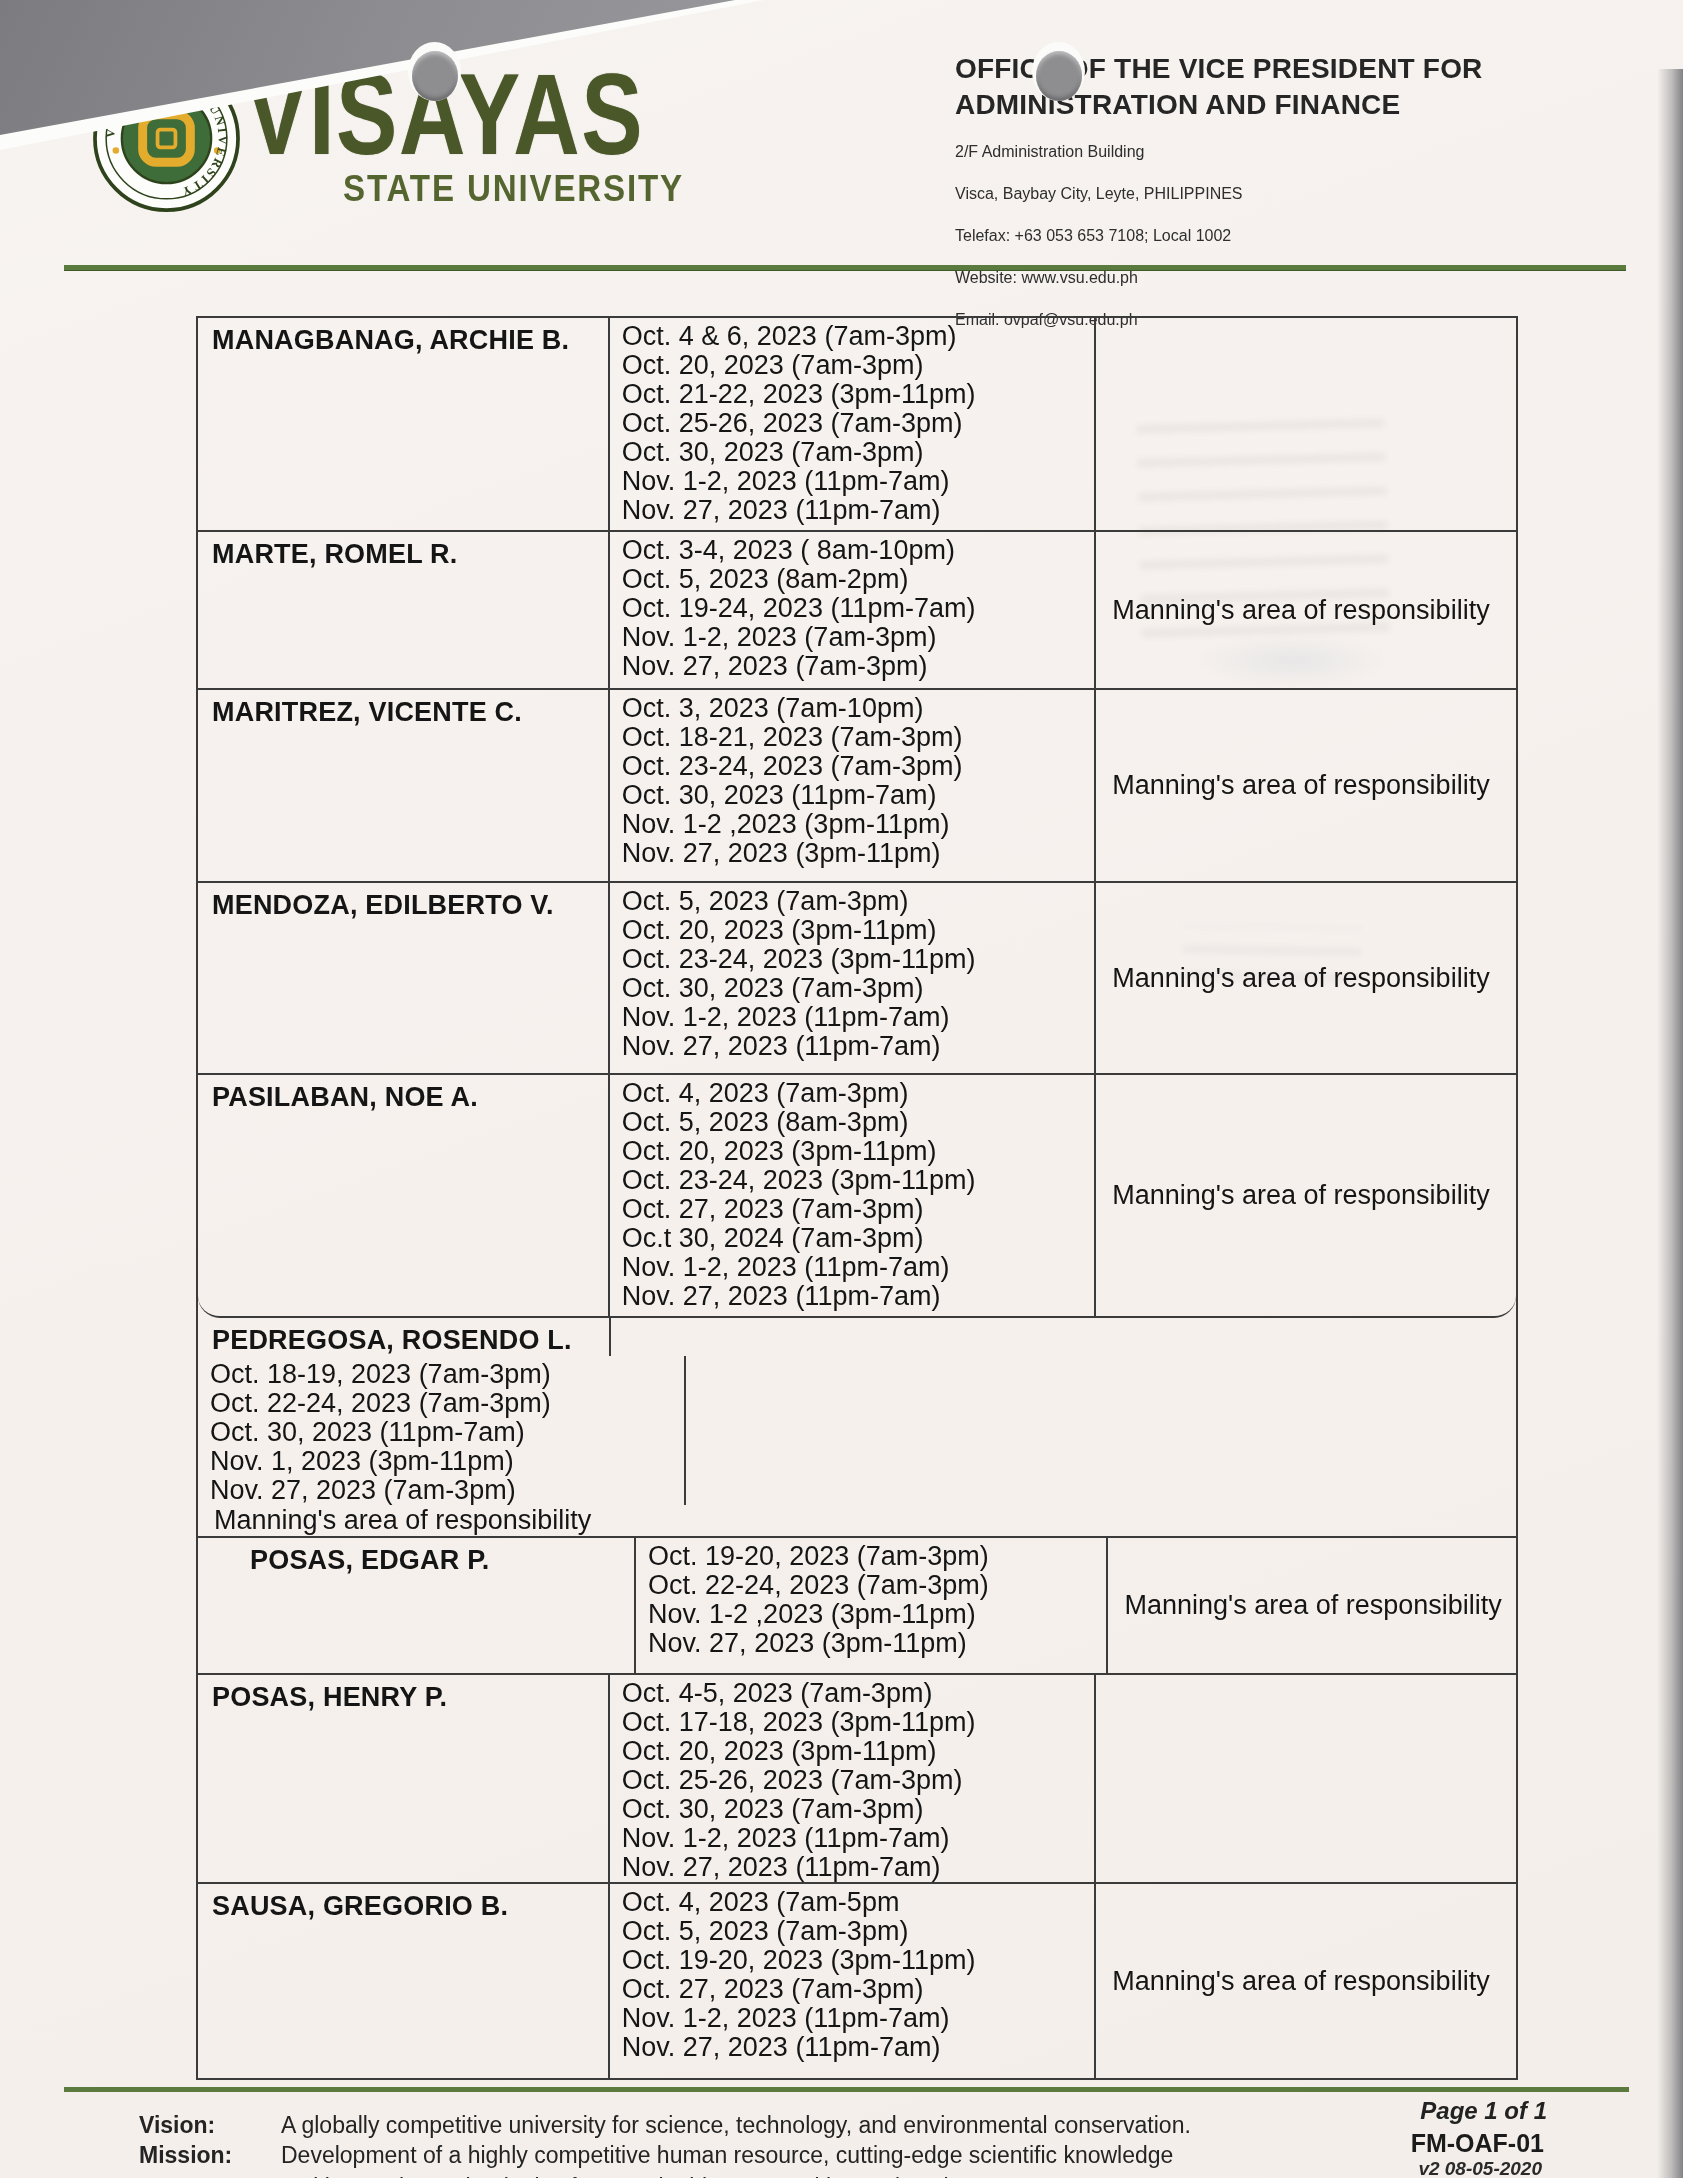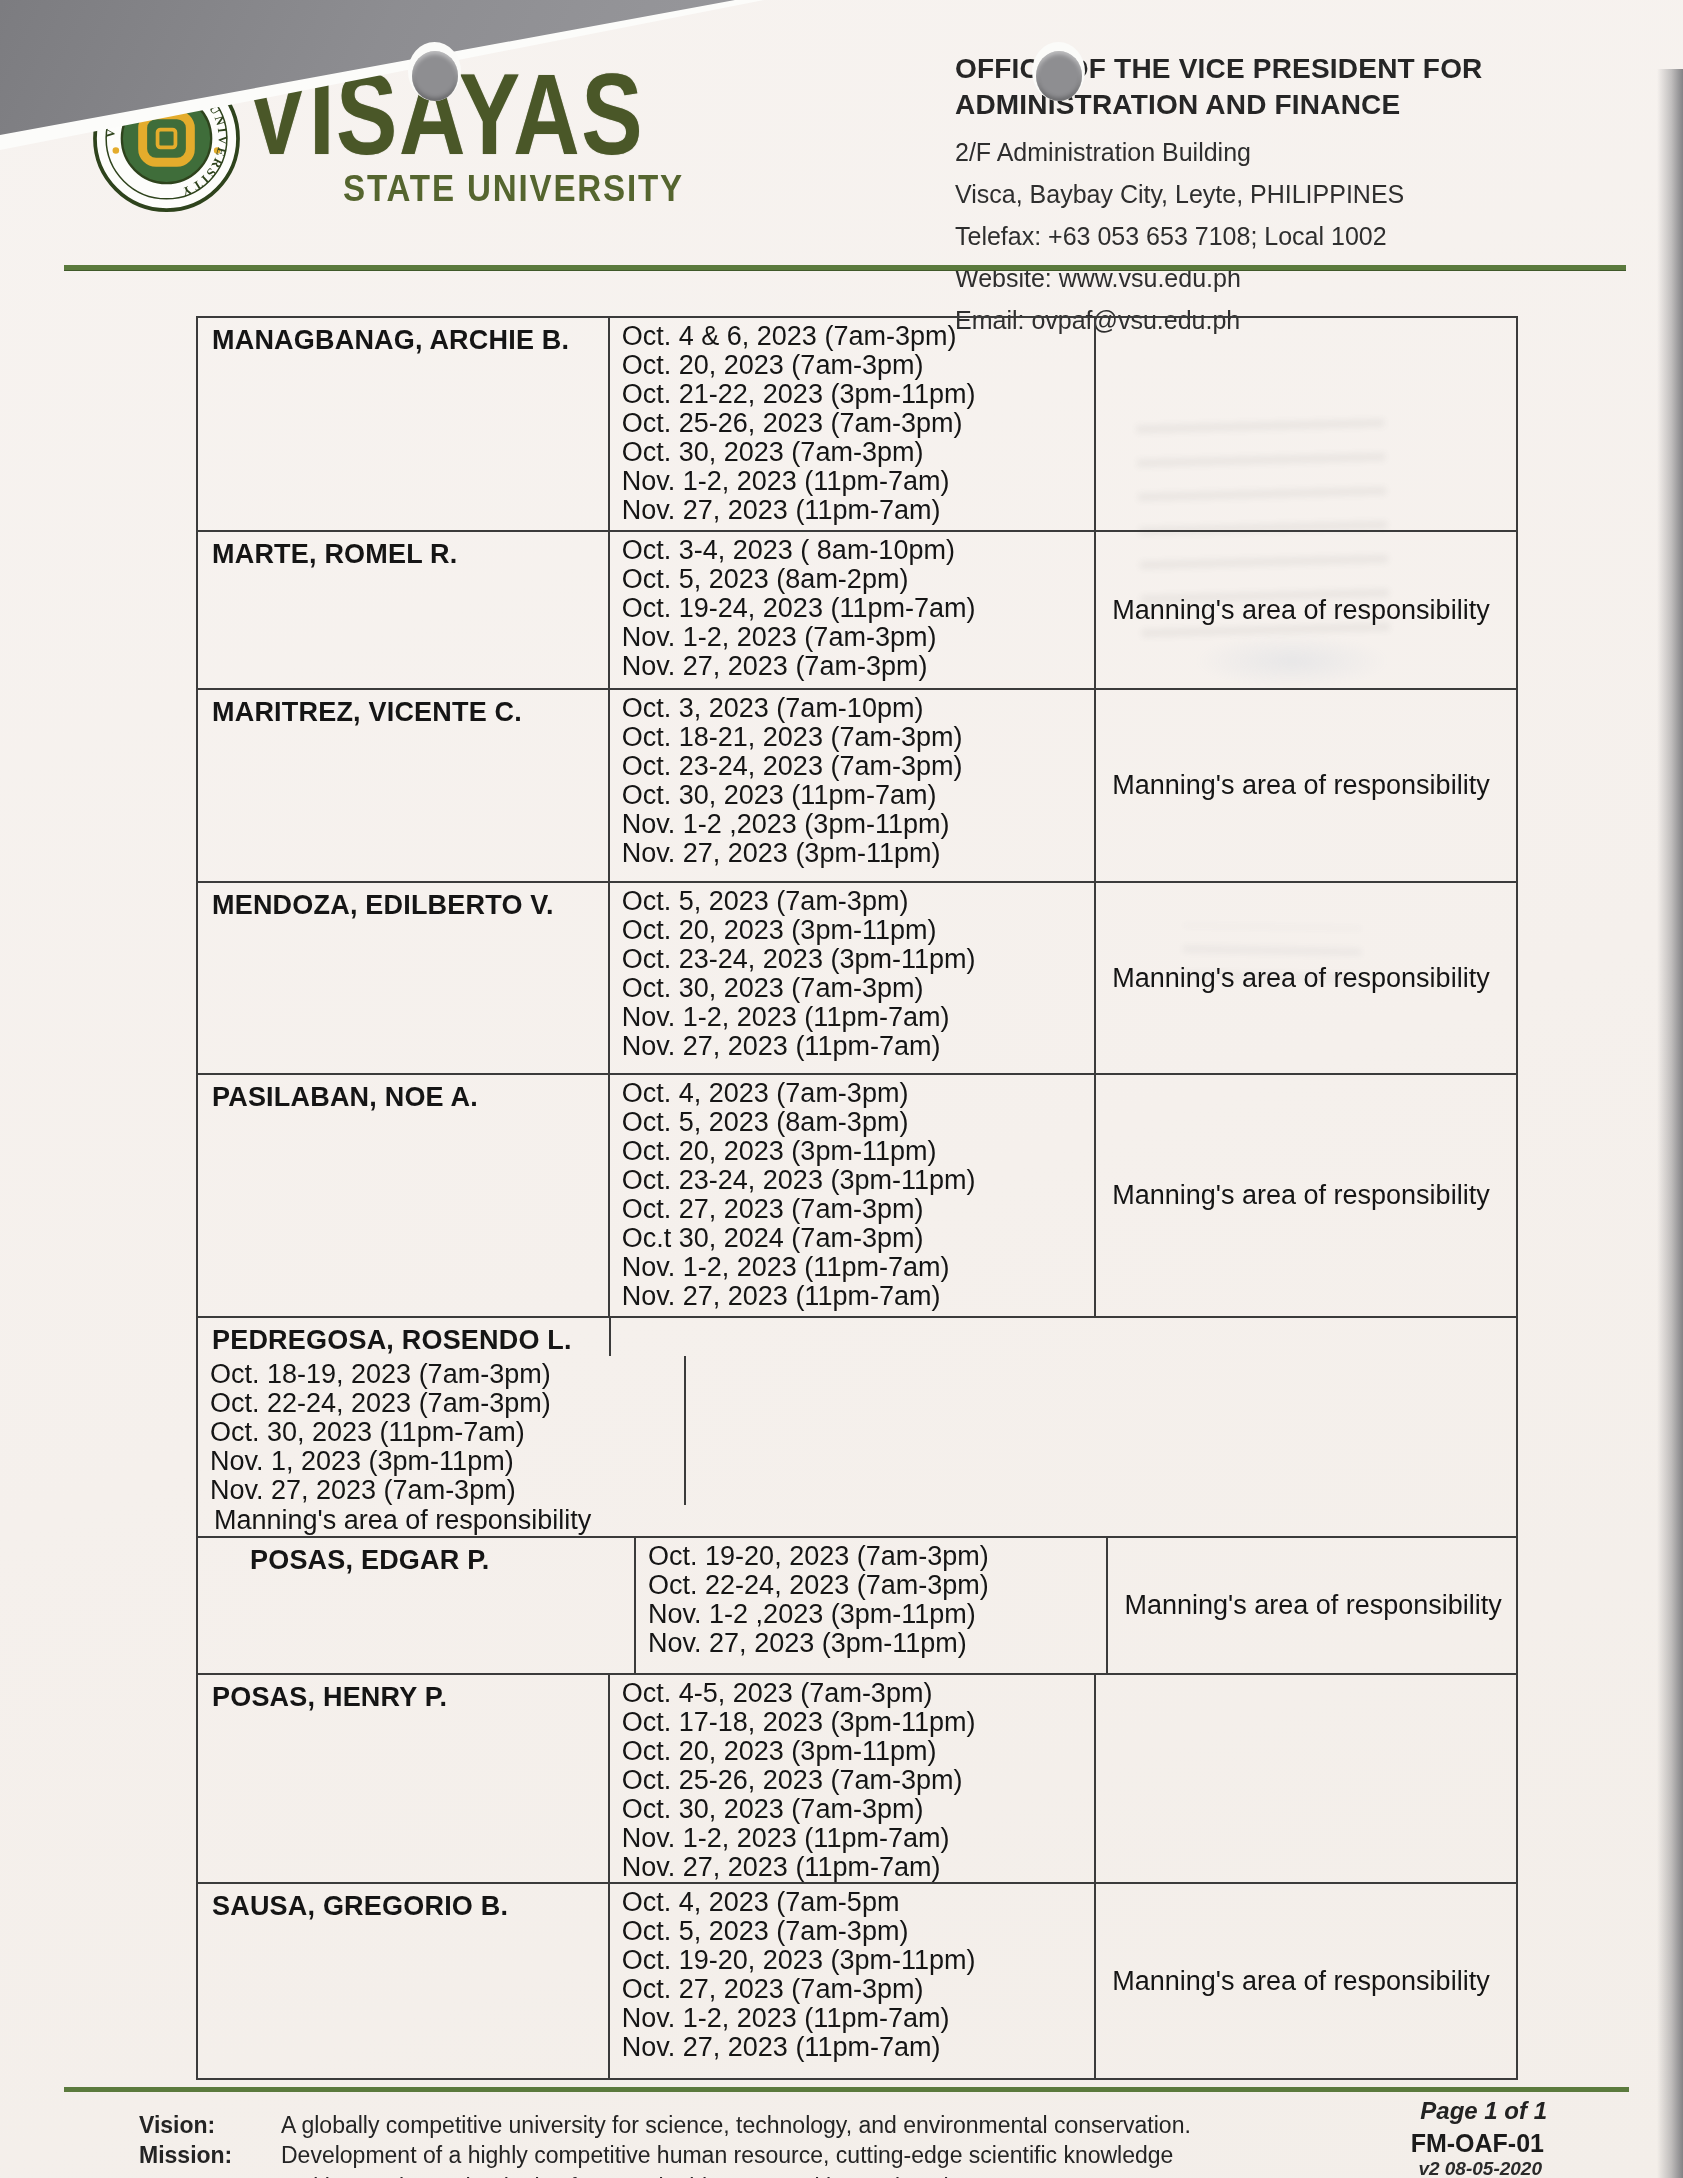--- a/index.html
+++ b/index.html
@@ -59,38 +59,38 @@
     color:#4a5728; transform:scaleX(.80); transform-origin:left top;
     line-height:1; text-shadow:0 0 1px rgba(60,70,30,.5);
   }
   .wordmark-sub {
     position:absolute; left:343px; top:168px;
     font-size:36px; font-weight:600; letter-spacing:2px;
     color:#55652f; transform:scaleX(.92); transform-origin:left top;
   }
   .office-block { position:absolute; left:955px; top:51px; width:634px; }
   .office-line { font-size:28px; font-weight:bold; color:#262626; line-height:36px; letter-spacing:0.2px; }
-  .office-addr { font-size:25px; color:#2e2e2e; line-height:26px; font-weight:500;margin-top:16px; }
+  .office-addr { font-size:16px; color:#2e2e2e; line-height:26px; font-weight:500;margin-top:16px; }
   .office-addr-block { margin-top:6px; }
   .header-rule {
     position:absolute; left:64px; right:57px; top:265px; height:6px;
     background:#5b7a3d; border-bottom:1px solid #40592a;
   }
 
   
   .duty-table {
     position:absolute; left:196px; top:316px; width:1322px;
     border:2px solid #3b3b3b;
     background:rgba(255,255,255,.0);
   }
   .trow { display:flex; border-bottom:2px solid #3b3b3b; }
   .trow:last-child { border-bottom:none; }
   .trow:nth-child(1){min-height:214px;} .trow:nth-child(2){min-height:158px;}
   .trow:nth-child(3){min-height:193px;justify-content:flex-end;} .trow:nth-child(4){min-height:192px;}
-  .trow:nth-child(5){min-height:243px;} .trow:nth-child(6){min-height:161px;flex-direction:column;}
+  .trow:nth-child(5){min-height:243px;border-radius:22px;} .trow:nth-child(6){min-height:161px;flex-direction:column;}
   .trow:nth-child(7){min-height:137px;padding-left:38px;} .trow:nth-child(8){min-height:209px;}
   .trow:nth-child(9){min-height:194px;}
   .cell { font-size:27px; color:#151515; }
   .name-cell  { width:413px; border-right:2px solid #3b3b3b; padding:7px 8px 0 14px; letter-spacing:0.2px;font-weight:bold; }
   .sched-cell { width:488px; border-right:2px solid #3b3b3b; padding:4px 4px 0 12px; }
   .sched-line { line-height:29px; white-space:nowrap; }
   .area-cell  { width:421px; display:flex; align-items:center; padding-left:16px; }
 
   
   .footer-rule {

